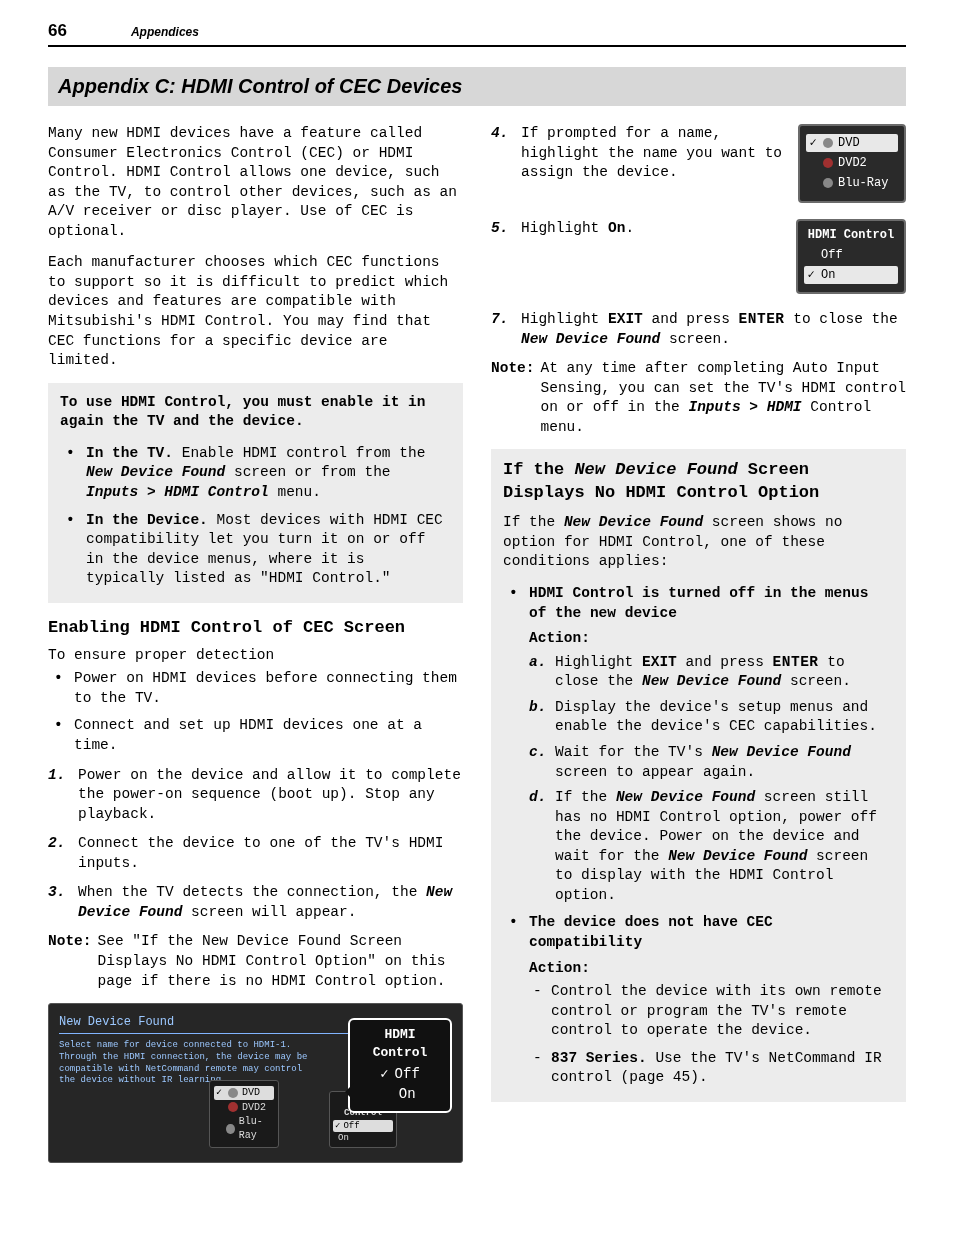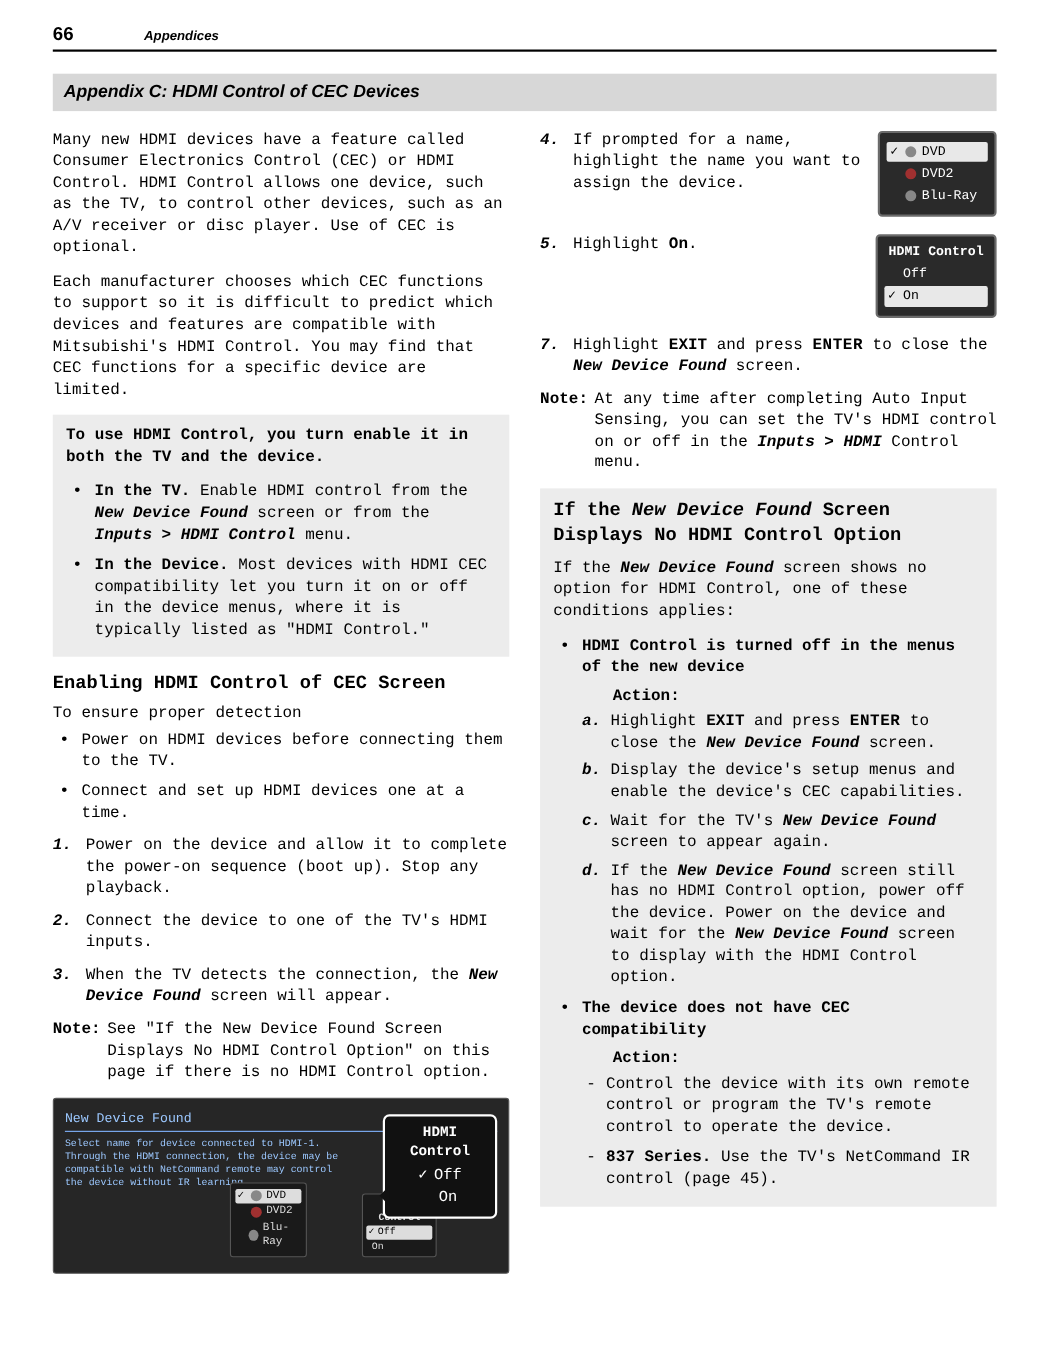--- a/index.html
+++ b/index.html
@@ -21,21 +21,21 @@
   .page-number { font-weight: bold; font-size: 17px; display: inline-block; margin-right: 60px; }
   .section-name { font-weight: bold; font-style: italic; font-size: 12px; }
   .appendix-title-bar {
     background: #d7d7d7;
     padding: 6px 10px;
     margin-bottom: 18px;
   }
   .appendix-title-bar span {
     font-weight: bold;
     font-style: italic;
-    font-size: 16px;
+    font-size: 20px;
   }
   .columns { display: flex; gap: 28px; font-family: Liberation Mono, monospace; }
   .col { flex: 1; min-width: 0; }
   p { margin-bottom: 12px; }
   .gray-box {
     background: #ececec;
     padding: 10px 12px 4px 12px;
     margin-bottom: 14px;
   }
   ul.bullets { list-style: none; padding-left: 0; margin-bottom: 10px; }
@@ -114,42 +114,42 @@
   .screenshot .callout::after {
     content:""; position:absolute; left:-14px; bottom:10px;
     border: 9px solid transparent; border-right-color:#111;
   }
   .letters { list-style: none; padding: 0; }
   .letters > li { position: relative; padding-left: 26px; margin-bottom: 6px; }
   .letters > li > .lt { position: absolute; left: 0; font-weight: bold; font-style: italic; }
   .dashes { list-style: none; padding: 0; }
   .dashes > li { position: relative; padding-left: 22px; margin-bottom: 8px; }
   .dashes > li::before { content: "-"; position: absolute; left: 4px; }
-  .sub-action { font-weight: bold; margin-bottom: 4px; margin-left: 28px; }
+  .sub-action { font-weight: bold; margin-bottom: 4px; }
 </style>
 </head>
 <body>
 
 <div class="page-header">
   <span class="page-number">66</span>
   <span class="section-name">Appendices</span>
 </div>
 
 <div class="appendix-title-bar">
   <span>Appendix C:  HDMI Control of CEC Devices</span>
 </div>
 
 <div class="columns">
 
   <div class="col">
     <p>Many new HDMI devices have a feature called Consumer Electronics Control (CEC) or HDMI Control. HDMI Control allows one device, such as the TV, to control other devices, such as an A/V receiver or disc player.  Use of CEC is optional.</p>
     <p>Each manufacturer chooses which CEC functions to support so it is difficult to predict which devices and features are compatible with Mitsubishi's HDMI Control. You may find that CEC functions for a specific device are limited.</p>
 
     <div class="gray-box">
-      <p class="b">To use HDMI Control, you turn enable it in both the TV and the device.</p>
+      <p class="b">To use HDMI Control, you must enable it in again the TV and the device.</p>
       <ul class="bullets">
         <li>
           <span class="b">In the TV.</span><span>  Enable HDMI control from the </span><span class="bi">New Device Found</span><span> screen or from the </span><span class="bi">Inputs &gt; HDMI Control</span><span> menu.</span>
         </li>
         <li>
           <span class="b">In the Device.</span><span>  Most devices with HDMI CEC compatibility let you turn it on or off in the device menus, where it is typically listed as "HDMI Control."</span>
         </li>
       </ul>
     </div>
 

